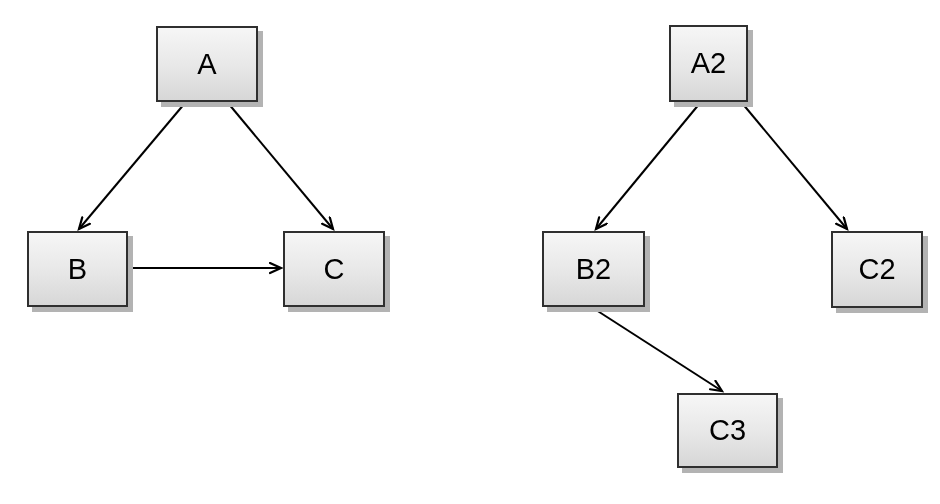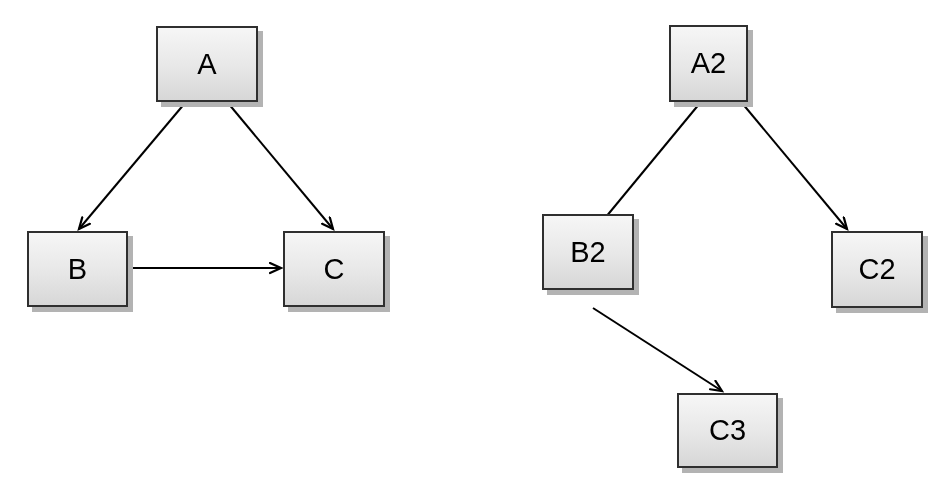--- a/index.html
+++ b/index.html
@@ -74,21 +74,21 @@
       </div>
       <div class="node" style="left: 27px; top: 231px; width: 101px; height: 76px;">
         <span class="node-label">B</span>
       </div>
       <div class="node" style="left: 283px; top: 231px; width: 102px; height: 76px;">
         <span class="node-label">C</span>
       </div>
       <div class="node" style="left: 669px; top: 25px; width: 79px; height: 77px;">
         <span class="node-label">A2</span>
       </div>
-      <div class="node" style="left: 542px; top: 214px; width: 92px; height: 76px;">
+      <div class="node" style="left: 542px; top: 231px; width: 103px; height: 76px;">
         <span class="node-label">B2</span>
       </div>
       <div class="node" style="left: 831px; top: 231px; width: 92px; height: 77px;">
         <span class="node-label">C2</span>
       </div>
       <div class="node" style="left: 677px; top: 393px; width: 101px; height: 75px;">
         <span class="node-label">C3</span>
       </div>
     </div>
 </div>

